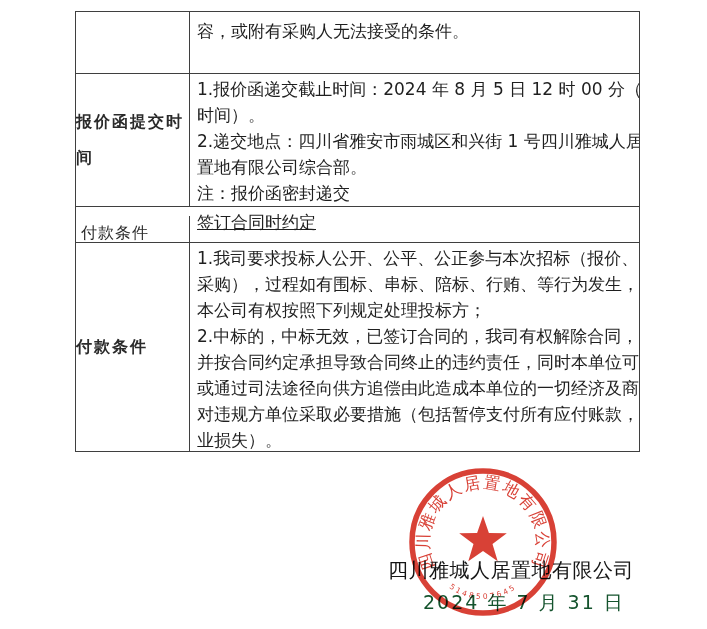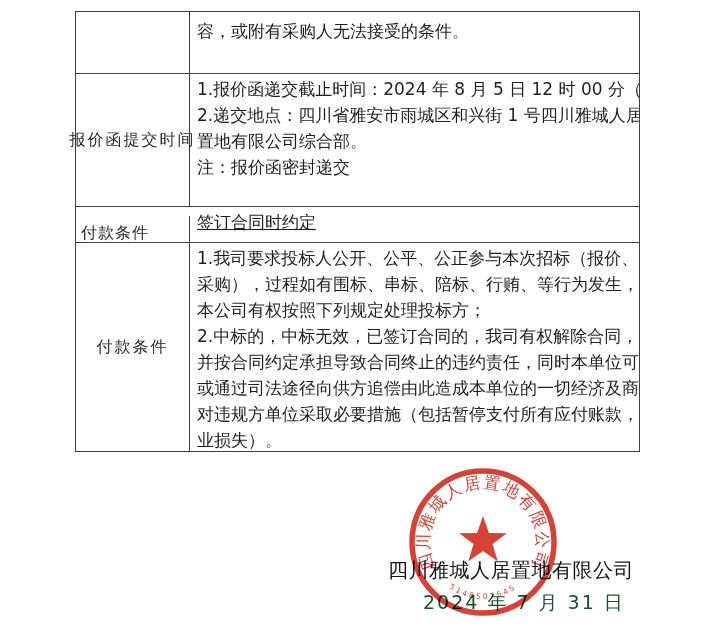--- a/index.html
+++ b/index.html
@@ -48,24 +48,25 @@
     line-height: 26px;
     color: #1f1f1f;
     overflow: hidden;
   }
   .row-cont .content-cell { padding-top: 6px; }
   .row-pay  .content-cell { padding-top: 2px; text-decoration: underline; }
 
   
   .label-center-v {
     display: flex;
-    flex-direction: row;
+    flex-direction: column;
     justify-content: center;
-    align-items: center;
+    align-items: flex-start;
     text-align: center;
+    font-weight: bold;
   }
   .row-time .label-cell .tline { line-height: 36px; letter-spacing: 2px; }
   .row-pay .label-cell { padding: 7px 0 0 5px; letter-spacing: 1px; margin-top: 9px; }
   .row-clean .label-cell .tline { letter-spacing: 2px; }
 
   .tline { white-space: nowrap; }
 
   
   .sign-company {
     position: absolute;
@@ -113,20 +114,21 @@
         </div>
     </div>
 
     <div class="trow row-time">
       <div class="label-cell label-center-v">
           <div class="tline">报价函提交时</div>
           <div class="tline">间</div>
         </div>
       <div class="content-cell">
           <div class="tline">1.报价函递交截止时间：2024 年 8 月 5 日 12  时 00 分（北京</div>
+          <div class="tline">时间）。</div>
           <div class="tline">2.递交地点：四川省雅安市雨城区和兴街 1 号四川雅城人居</div>
           <div class="tline">置地有限公司综合部。</div>
           <div class="tline">注：报价函密封递交</div>
         </div>
     </div>
 
     <div class="trow row-pay">
       <div class="label-cell">
           <div class="tline">付款条件</div>
         </div>

